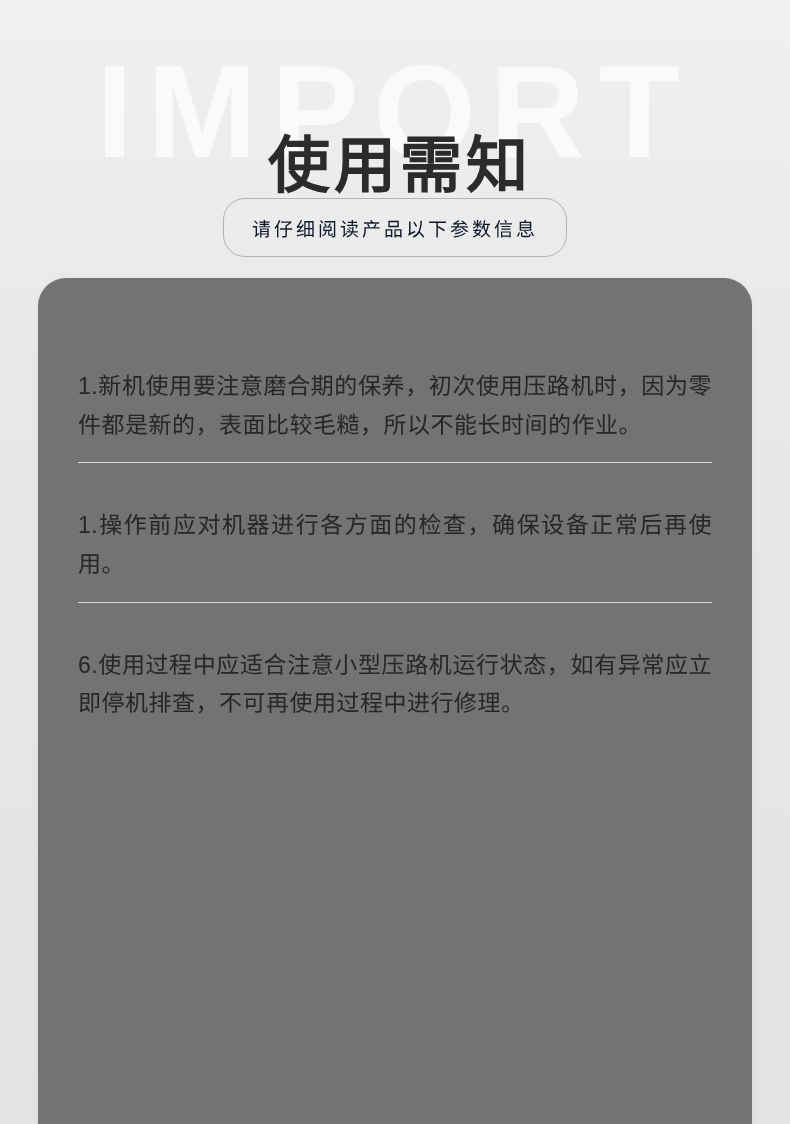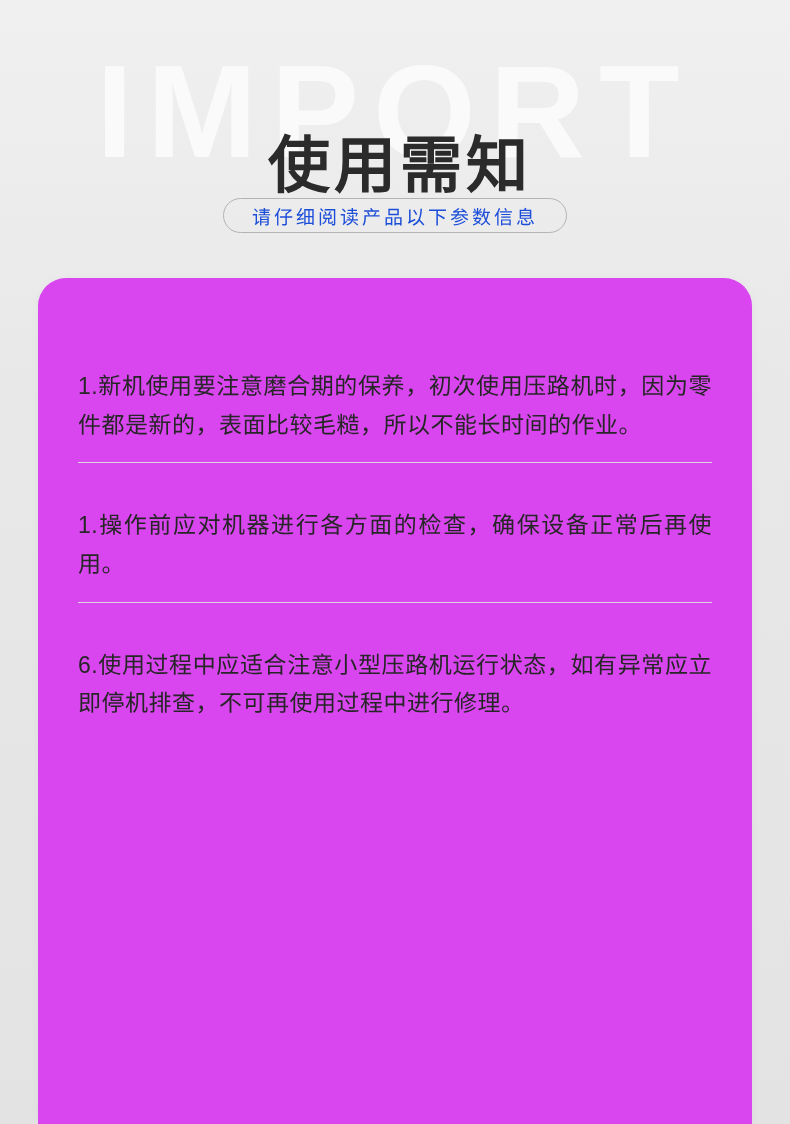--- a/index.html
+++ b/index.html
@@ -59,36 +59,36 @@
     line-height: 1.15;
   }
 
   .subtitle-pill {
     position: absolute;
     top: 198px;
     left: 50%;
     transform: translateX(-50%);
     border: 1px solid #b4b4b4;
     border-radius: 22px;
-    padding: 3px 28px;
+    padding: 15px 28px;
     font-size: 19px;
-    color: #1d4ed8;
+    color: #0f172a;
     letter-spacing: 3px;
     white-space: nowrap;
     background: transparent;
   }
 
   
   .card {
     position: absolute;
     top: 278px;
     left: 38px;
     width: 714px;
     height: 846px;
-    background: #d946ef;
+    background: #737373;
     border-radius: 28px 28px 0 0;
     box-shadow: 0 2px 10px rgba(0,0,0,0.04);
     box-sizing: border-box;
     padding: 58px 40px 0 40px;
   }
 
   .rules {
     display: block;
   }
 

